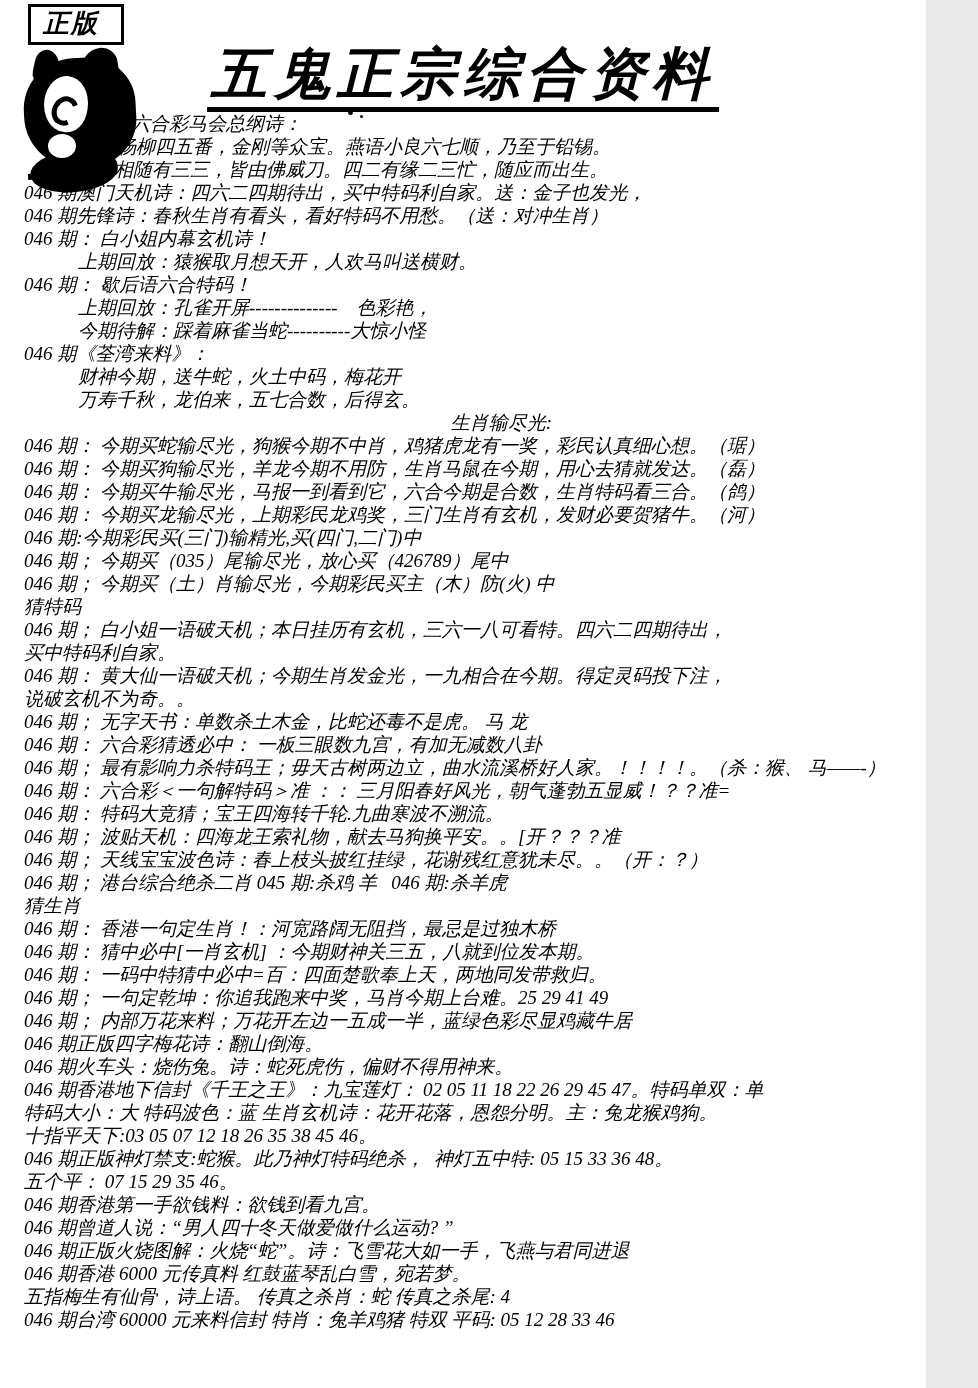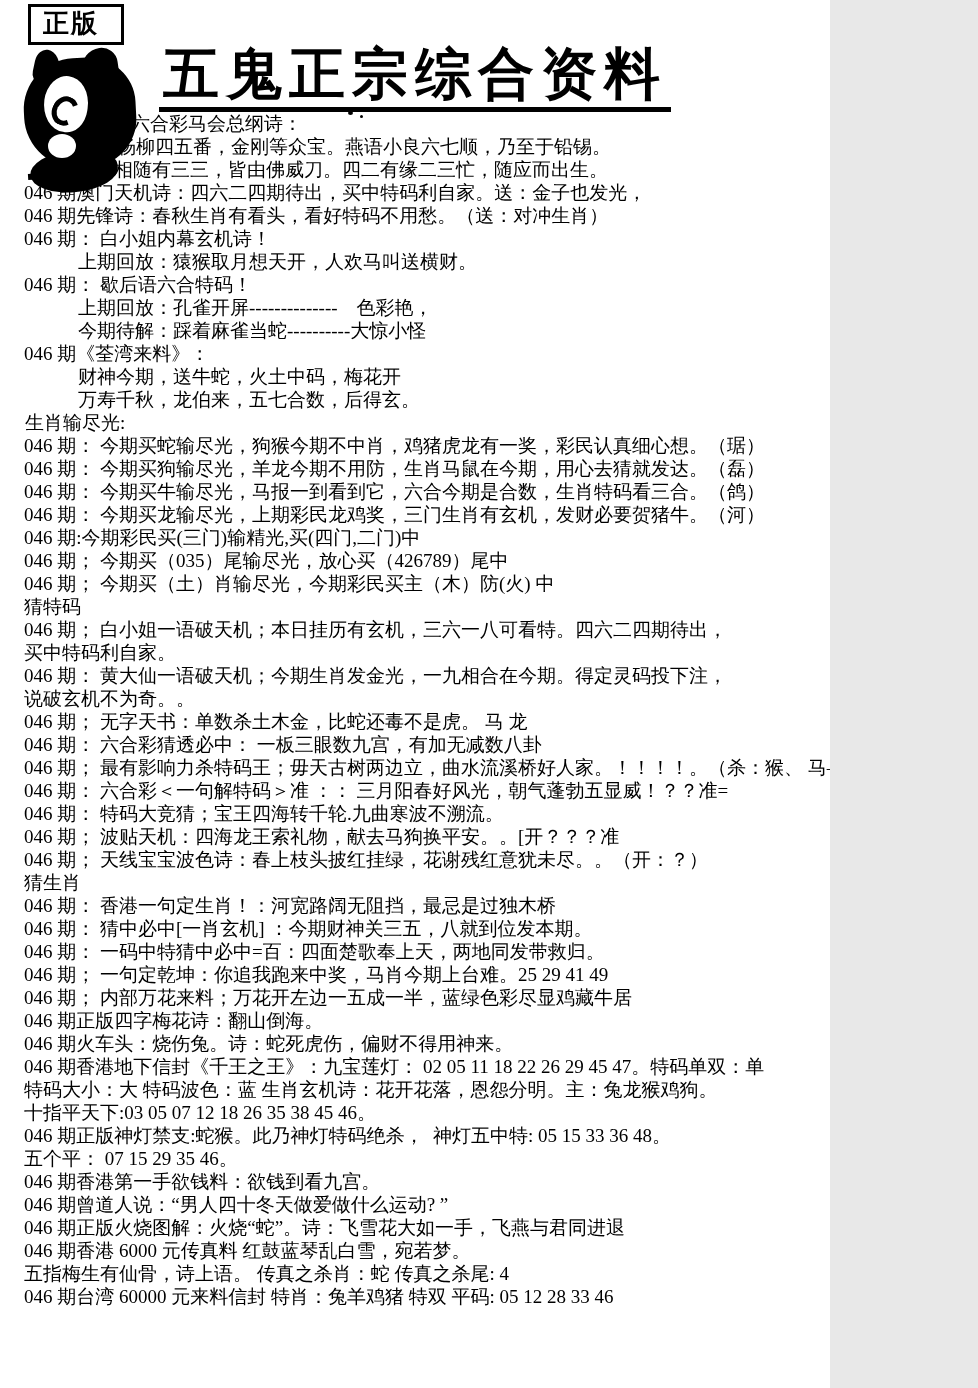--- a/index.html
+++ b/index.html
@@ -1,19 +1,20 @@
 <!DOCTYPE html>
 <html><head>
 <meta charset="utf-8">
 <style>
   html,body{margin:0;padding:0;background:#e8e8e8;}
   .page{
-    position:relative;width:830px;height:1388px;background:#ffffff;
+    position:relative;width:926px;height:1388px;background:#ffffff;
     overflow:hidden;color:#000;
     font-family:"Liberation Serif","DejaVu Serif",serif;
+    font-style:italic;
   }
   
   .badge{
     position:absolute;left:28px;top:4px;border:3px solid #000;
     font-size:26px;font-weight:bold;line-height:30px;
     padding:2px 22px 3px 12px;letter-spacing:2px;background:#fff;
   }
   
   .title-wrap{position:absolute;top:31px;left:0;width:100%;text-align:center;margin-top:12px;}
   .title{
@@ -25,21 +26,21 @@
   .speck-1{left:348px;top:111px;width:5px;height:4px;}
   .speck-2{left:360px;top:115px;width:3px;height:3px;}
   
   .content{position:absolute;top:112px;left:0;width:978px;}
   .line{
     height:23px;line-height:23px;font-size:19px;white-space:pre;
     overflow:visible;
   }
   .ind-0{padding-left:24px;}
   .ind-1{padding-left:78px;}
-  .ind-2{padding-left:25px;}
+  .ind-2{padding-left:25px;text-align:center;}
   .ind-b1{padding-left:112px;}
   .ind-b2{padding-left:98px;}
   .ind-b3{padding-left:76px;}
   
   .blob{position:absolute;left:18px;top:50px;width:130px;height:150px;z-index:5;}
   .blob div{position:absolute;}
   .b-main{left:6px;top:8px;width:112px;height:110px;background:#000;
           border-radius:46% 42% 44% 48%;transform:rotate(-3deg);}
   .b-lower{left:12px;top:100px;width:88px;height:42px;background:#000;
            border-radius:50% 45% 48% 50%;transform:rotate(-6deg);}
@@ -109,20 +110,21 @@
       <div class="line ind-0">买中特码利自家。</div>
       <div class="line ind-0">046 期： 黄大仙一语破天机；今期生肖发金光，一九相合在今期。得定灵码投下注，</div>
       <div class="line ind-0">说破玄机不为奇。。</div>
       <div class="line ind-0">046 期； 无字天书：单数杀土木金，比蛇还毒不是虎。 马 龙</div>
       <div class="line ind-0">046 期： 六合彩猜透必中： 一板三眼数九宫，有加无减数八卦</div>
       <div class="line ind-0">046 期； 最有影响力杀特码王；毋天古树两边立，曲水流溪桥好人家。！！！！。（杀：猴、 马——-）</div>
       <div class="line ind-0">046 期： 六合彩＜一句解特码＞准 ：： 三月阳春好风光，朝气蓬勃五显威！？？准=</div>
       <div class="line ind-0">046 期： 特码大竞猜；宝王四海转千轮.九曲寒波不溯流。</div>
       <div class="line ind-0">046 期； 波贴天机：四海龙王索礼物，献去马狗换平安。。[开？？？准</div>
       <div class="line ind-0">046 期； 天线宝宝波色诗：春上枝头披红挂绿，花谢残红意犹未尽。。（开：？）</div>
+      <div class="line ind-0">046 期； 港台综合绝杀二肖 045 期:杀鸡 羊   046 期:杀羊虎</div>
       <div class="line ind-0">猜生肖</div>
       <div class="line ind-0">046 期： 香港一句定生肖！：河宽路阔无阻挡，最忌是过独木桥</div>
       <div class="line ind-0">046 期： 猜中必中[一肖玄机] ：今期财神关三五，八就到位发本期。</div>
       <div class="line ind-0">046 期： 一码中特猜中必中=百：四面楚歌奉上天，两地同发带救归。</div>
       <div class="line ind-0">046 期； 一句定乾坤：你追我跑来中奖，马肖今期上台难。25 29 41 49</div>
       <div class="line ind-0">046 期； 内部万花来料；万花开左边一五成一半，蓝绿色彩尽显鸡藏牛居</div>
       <div class="line ind-0">046 期正版四字梅花诗：翻山倒海。</div>
       <div class="line ind-0">046 期火车头：烧伤兔。诗：蛇死虎伤，偏财不得用神来。</div>
       <div class="line ind-0">046 期香港地下信封《千王之王》：九宝莲灯： 02 05 11 18 22 26 29 45 47。特码单双：单</div>
       <div class="line ind-0">特码大小：大 特码波色：蓝 生肖玄机诗：花开花落，恩怨分明。主：兔龙猴鸡狗。</div>

